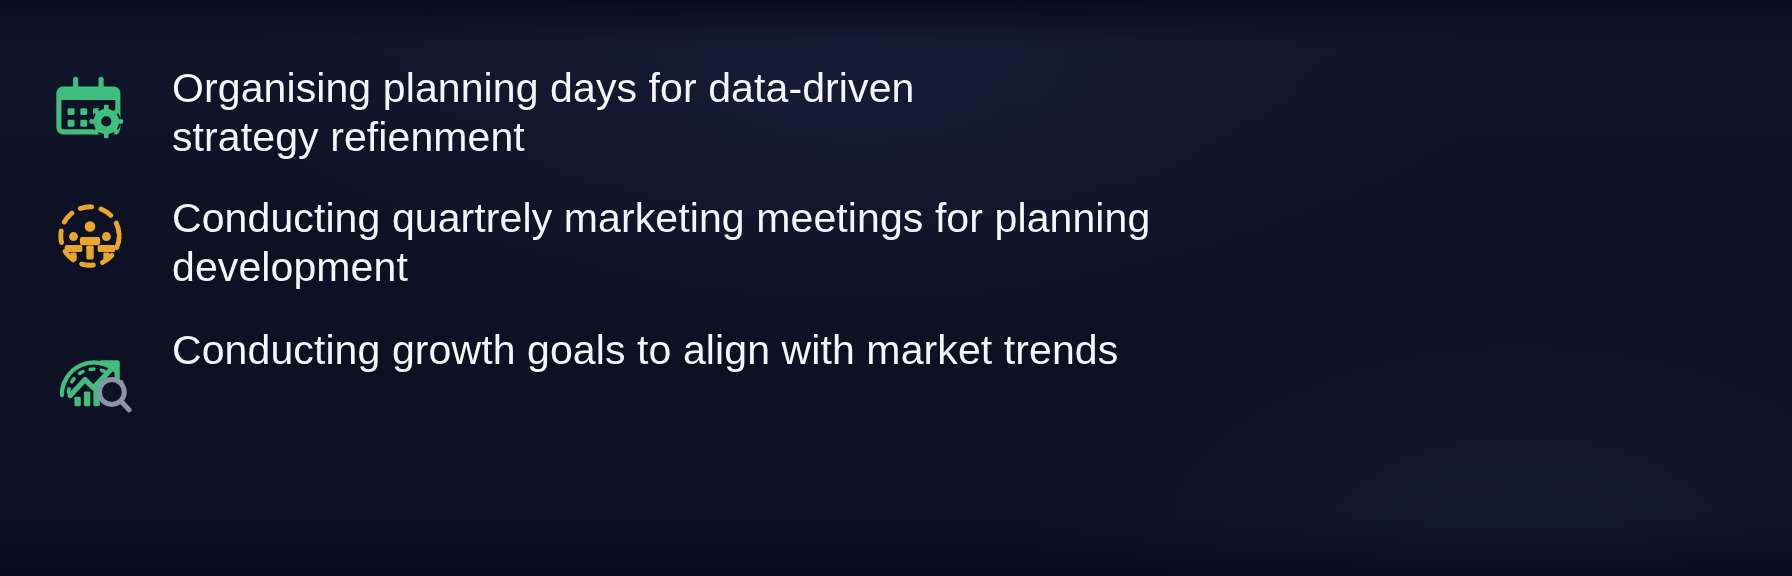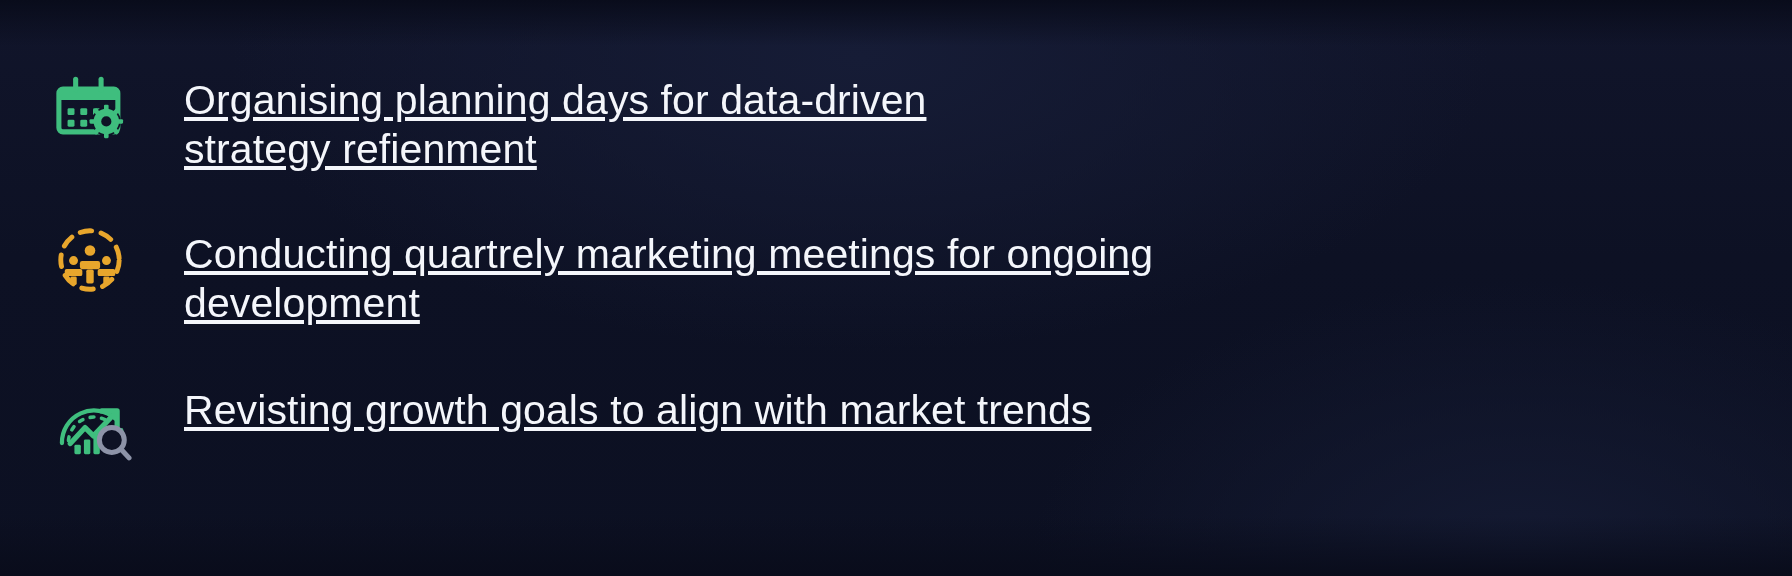--- a/index.html
+++ b/index.html
@@ -86,22 +86,21 @@
     min-width: 0;
   }
 
   .headline {
     color: #f4f6fb;
     font-size: 41px;
     line-height: 49px;
     font-weight: 400;
     letter-spacing: 0.1px;
     white-space: pre-line;
-    margin: 12px;
-    text-decoration: underline;
+    margin: 0;
   }
 
   .subline {
     color: #9aa1b8;
     font-size: 38px;
     line-height: 48px;
     font-weight: 400;
     letter-spacing: 0.1px;
     margin: 4px 0 0 0;
   }
@@ -177,21 +176,21 @@
             <path d="M10 40.5 h13 a1.8 1.8 0 0 1 1.8 1.8 v3 a1.8 1.8 0 0 1 -1.8 1.8 h-13 a1.8 1.8 0 0 1 -1.8 -1.8 v-3 a1.8 1.8 0 0 1 1.8 -1.8 z"></path>
             <rect x="13.5" y="47.5" width="6" height="8" rx="1.4"></rect>
 
             <circle cx="47.5" cy="32.5" r="4.2"></circle>
             <path d="M41 40.5 h13 a1.8 1.8 0 0 1 1.8 1.8 v3 a1.8 1.8 0 0 1 -1.8 1.8 h-13 a1.8 1.8 0 0 1 -1.8 -1.8 v-3 a1.8 1.8 0 0 1 1.8 -1.8 z"></path>
             <rect x="44.5" y="47.5" width="6" height="8" rx="1.4"></rect>
           </g>
         </svg>
       </div>
       <div class="text-cell">
-        <p class="headline">Conducting quartrely marketing meetings for ongoing
+        <p class="headline">Conducting quartrely marketing meetings for planning
 development</p>
       </div>
     </div>
 
     <div class="item item-3">
       <div class="icon-cell">
         <svg class="icon-box" viewBox="0 0 64 64">
 
           <g fill="none" stroke="#3fbe7e" stroke-width="3.6" stroke-linecap="round">
             <path d="M5 48 A27 27 0 0 1 50 27.5"></path>
@@ -212,18 +211,18 @@
             <rect x="31.5" y="41" width="5.4" height="16.5" rx="1.2"></rect>
           </g>
 
           <g fill="none" stroke="#8d93a8" stroke-width="4.2" stroke-linecap="round">
             <circle cx="47" cy="45.5" r="10.5" fill="#0e1225"></circle>
             <path d="M55 53.5 L61.5 60.5"></path>
           </g>
         </svg>
       </div>
       <div class="text-cell">
-        <p class="headline">Revisting growth goals to align with market trends</p>
+        <p class="headline">Conducting growth goals to align with market trends</p>
       </div>
     </div>
 
   </div>
 </div>
 
 </body></html>

